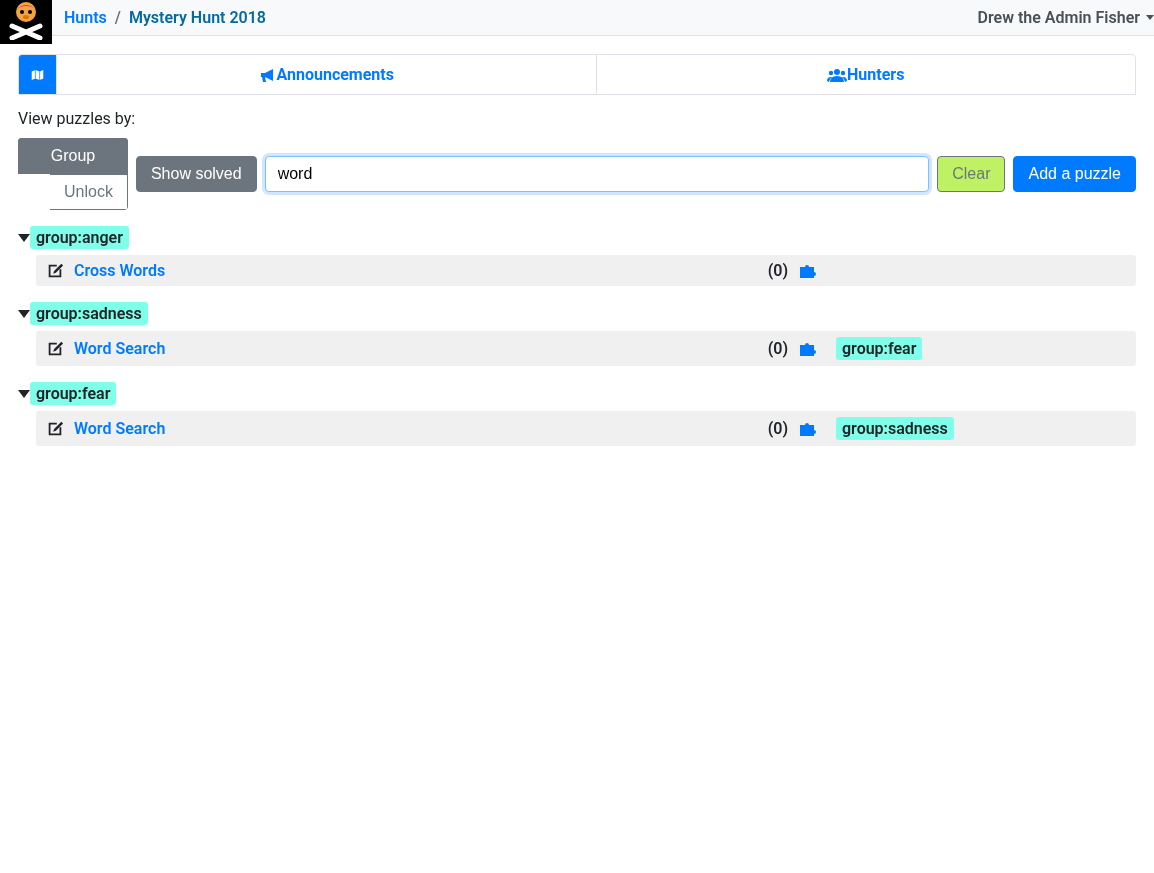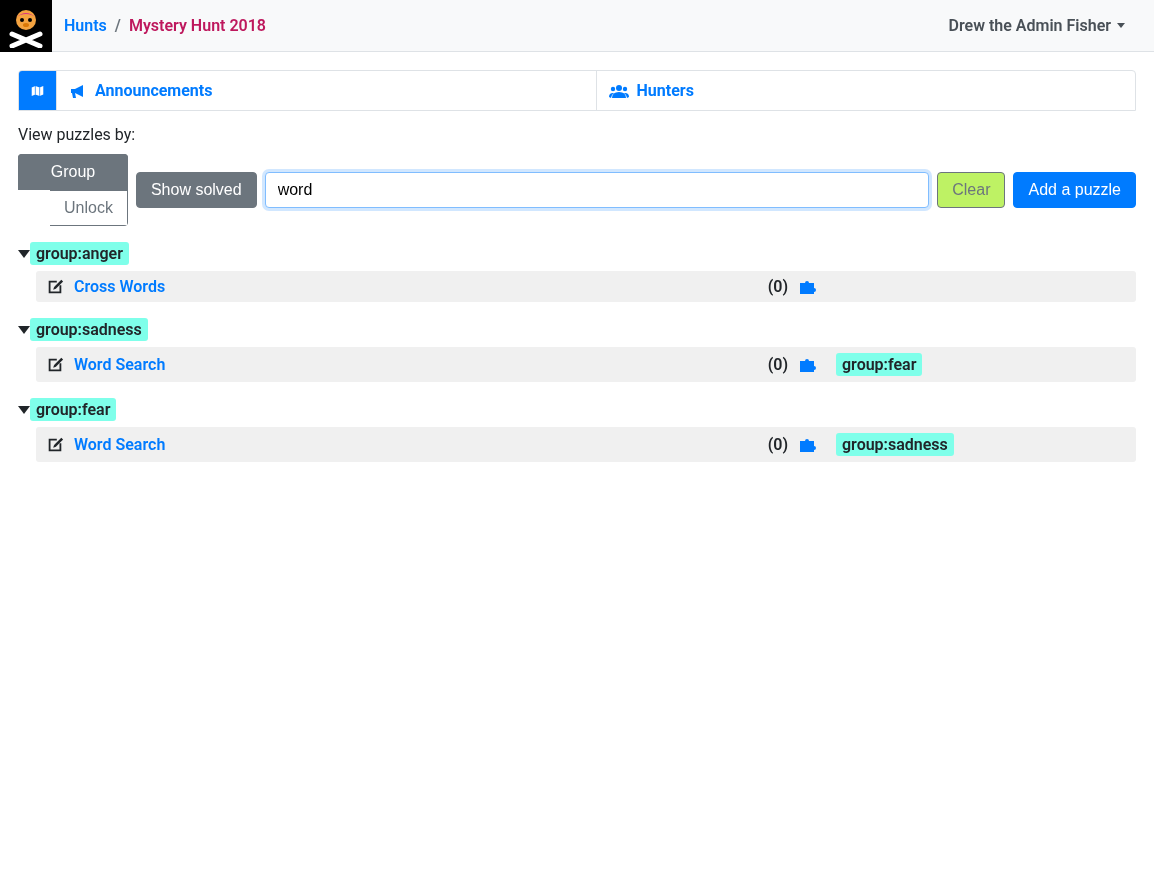--- a/index.html
+++ b/index.html
@@ -7,43 +7,43 @@
   font-family: -apple-system, BlinkMacSystemFont, "Segoe UI", Roboto, "Helvetica Neue", Arial, sans-serif;
   font-size: 16px;
   color: #212529;
   background: #fff;
 }
 .topbar {
   display: flex;
   align-items: center;
   background: #f8f9fa;
   border-bottom: 1px solid #dee2e6;
-  height: 52px;
-  padding-right: 29px;
+  height: 36px;
+  padding-right: 0;
 }
 .logo {
   width: 52px;
   height: 52px;
   background: #000;
   display: flex;
   align-items: center;
   justify-content: center;
   position: relative;
   flex-shrink: 0;
 }
 .breadcrumb {
   display: flex;
   align-items: center;
   padding-left: 12px;
   gap: 8px;
   font-weight: 600;
 }
 .breadcrumb a { color: #007bff; text-decoration: none; }
 .breadcrumb .sep { color: #6c757d; }
-.breadcrumb .current { color: #be185d; text-align: center; }
+.breadcrumb .current { color: #0369a1; text-align: center; }
 .spacer { flex: 1; }
 .user-menu {
   color: #495057;
   font-weight: 600;
   display: flex;
   align-items: center;
   gap: 6px;
   cursor: pointer;
 }
 .caret-down {
@@ -55,21 +55,21 @@
 .content { padding: 18px; }
 .tabs {
   display: flex;
   border: 1px solid #dee2e6;
   border-radius: 4px 4px 0 0;
   overflow: hidden;
 }
 .tab {
   display: flex;
   align-items: center;
-  gap: 8px;
+  justify-content: center;
   padding: 10px 12px;
   color: #007bff;
   font-weight: 700;
   cursor: pointer;
   border-right: 1px solid #dee2e6;
 }
 .tab:last-child { border-right: none; }
 .tab.icon-only { width: 38px; background: #007bff; color: #fff; flex: 0 0 38px; }
 .tab.wide { flex: 1; }
 .view-label { margin: 14px 0 10px 0; font-weight: 400; }

